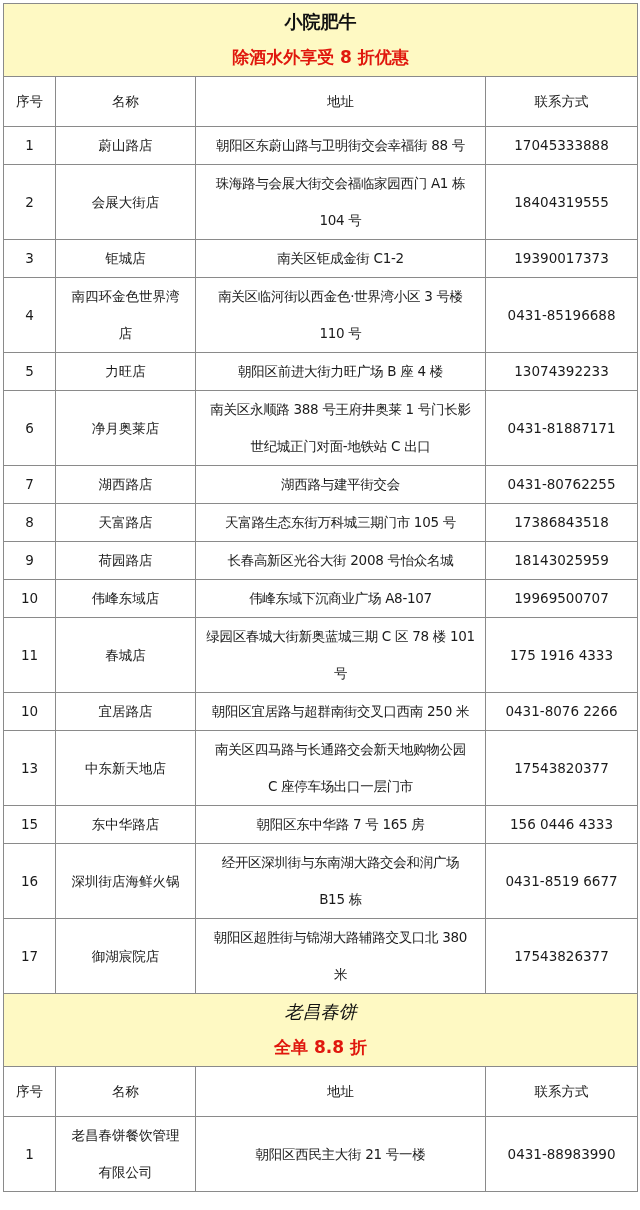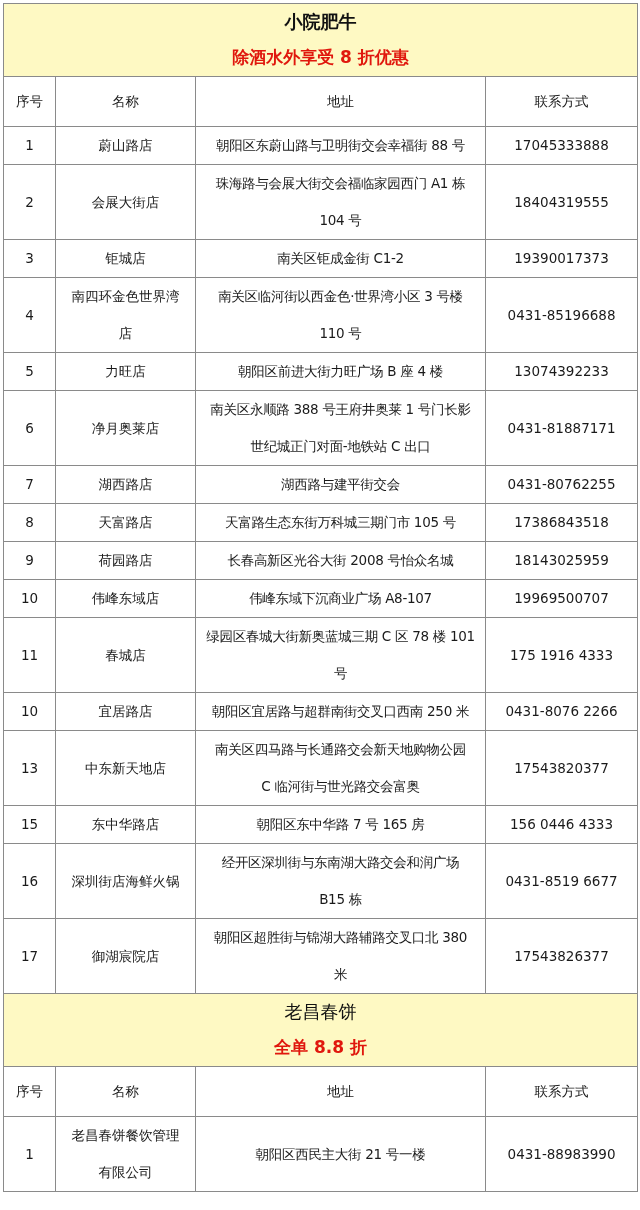--- a/index.html
+++ b/index.html
@@ -45,20 +45,21 @@
     .banner .title {
       font-size: 18px;
       font-weight: bold;
       color: #111;
       height: 36px;
       line-height: 36px;
     }
     .banner .title.normal {
       font-weight: normal;
       font-size: 18px;
+      font-style: italic;
     }
     .banner .promo {
       font-size: 17px;
       font-weight: bold;
       color: #e0170d;
       height: 36px;
       line-height: 34px;
     }
     tr.hdr td { height: 49px; line-height: 49px; }
     tr.r1 td { height: 37.5px; }
@@ -183,21 +184,21 @@
           <td class="addr"><span class="ml">朝阳区宜居路与超群南街交叉口西南 250 米</span></td>
           <td>0431-8076 2266</td>
         </tr>
         <tr class="r2">
           <td>13</td>
           <td>
             <span class="ml">中东新天地店</span>
           </td>
           <td class="addr">
             <span class="ml">南关区四马路与长通路交会新天地购物公园</span>
-            <span class="ml">C 临河街与世光路交会富奥</span>
+            <span class="ml">C 座停车场出口一层门市</span>
           </td>
           <td>17543820377</td>
         </tr>
         <tr class="r1">
           <td>15</td>
           <td><span class="ml">东中华路店</span></td>
           <td class="addr"><span class="ml">朝阳区东中华路 7 号 165 房</span></td>
           <td>156 0446 4333</td>
         </tr>
         <tr class="r2">

